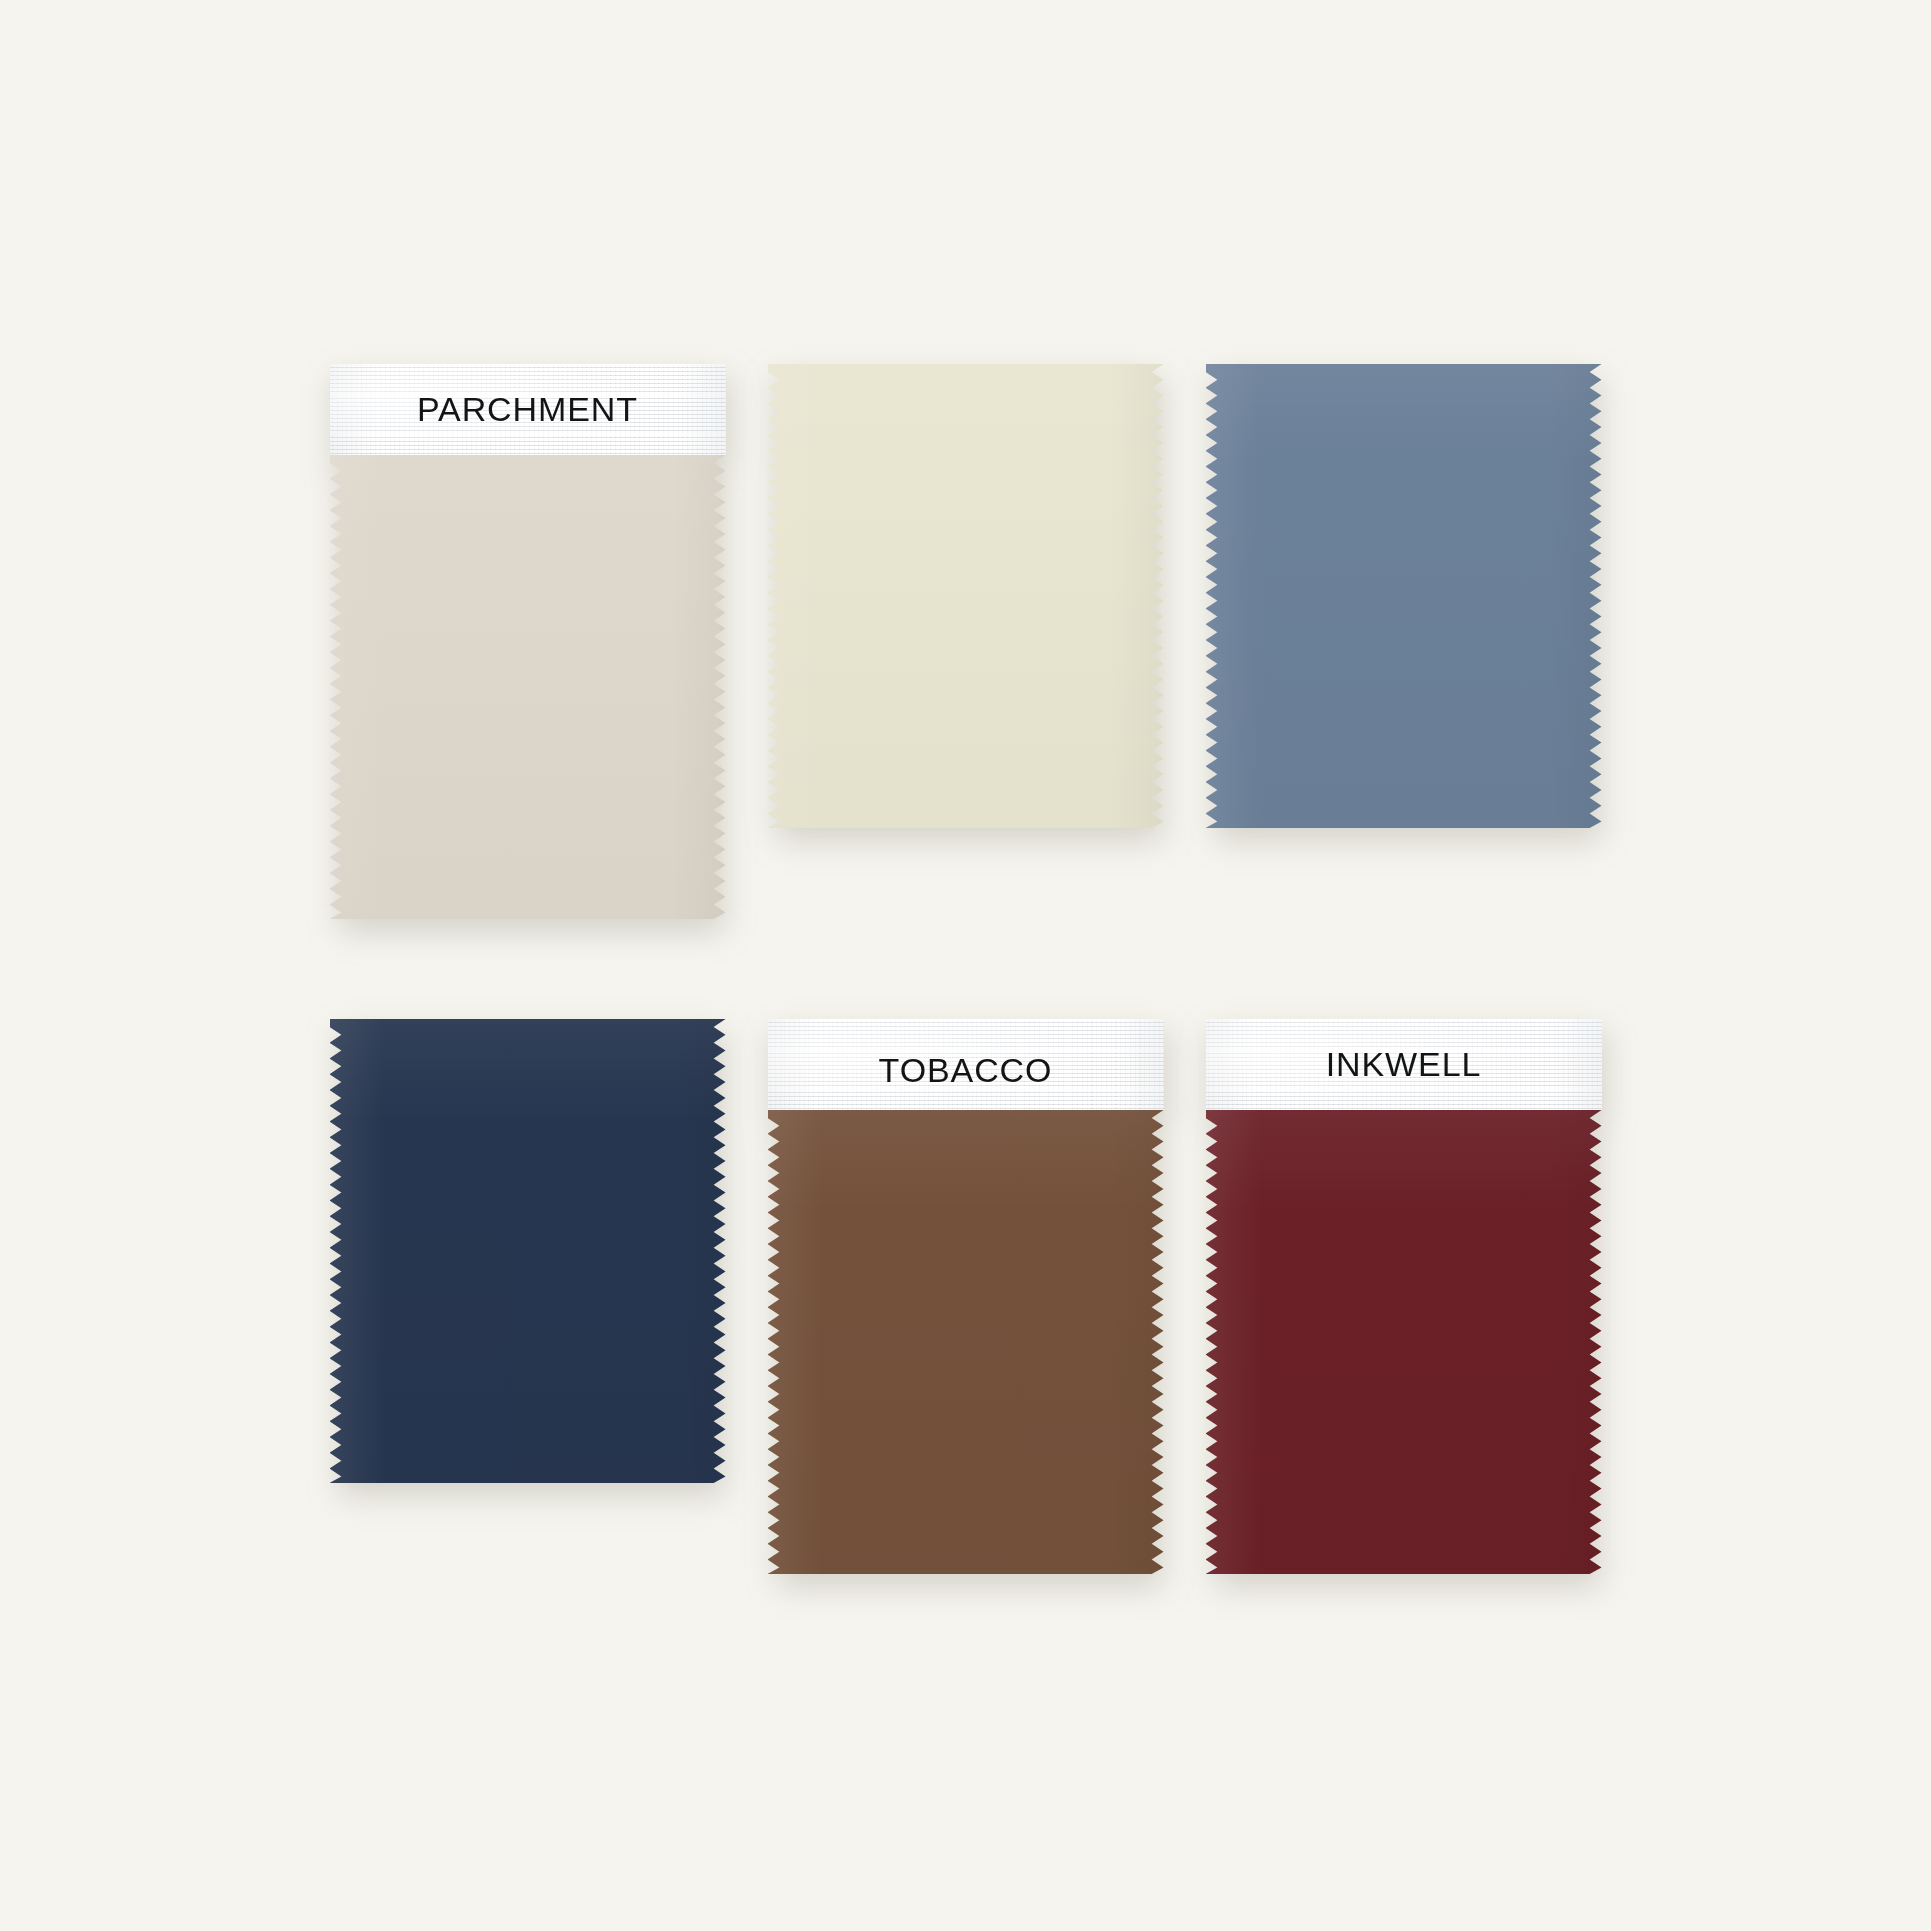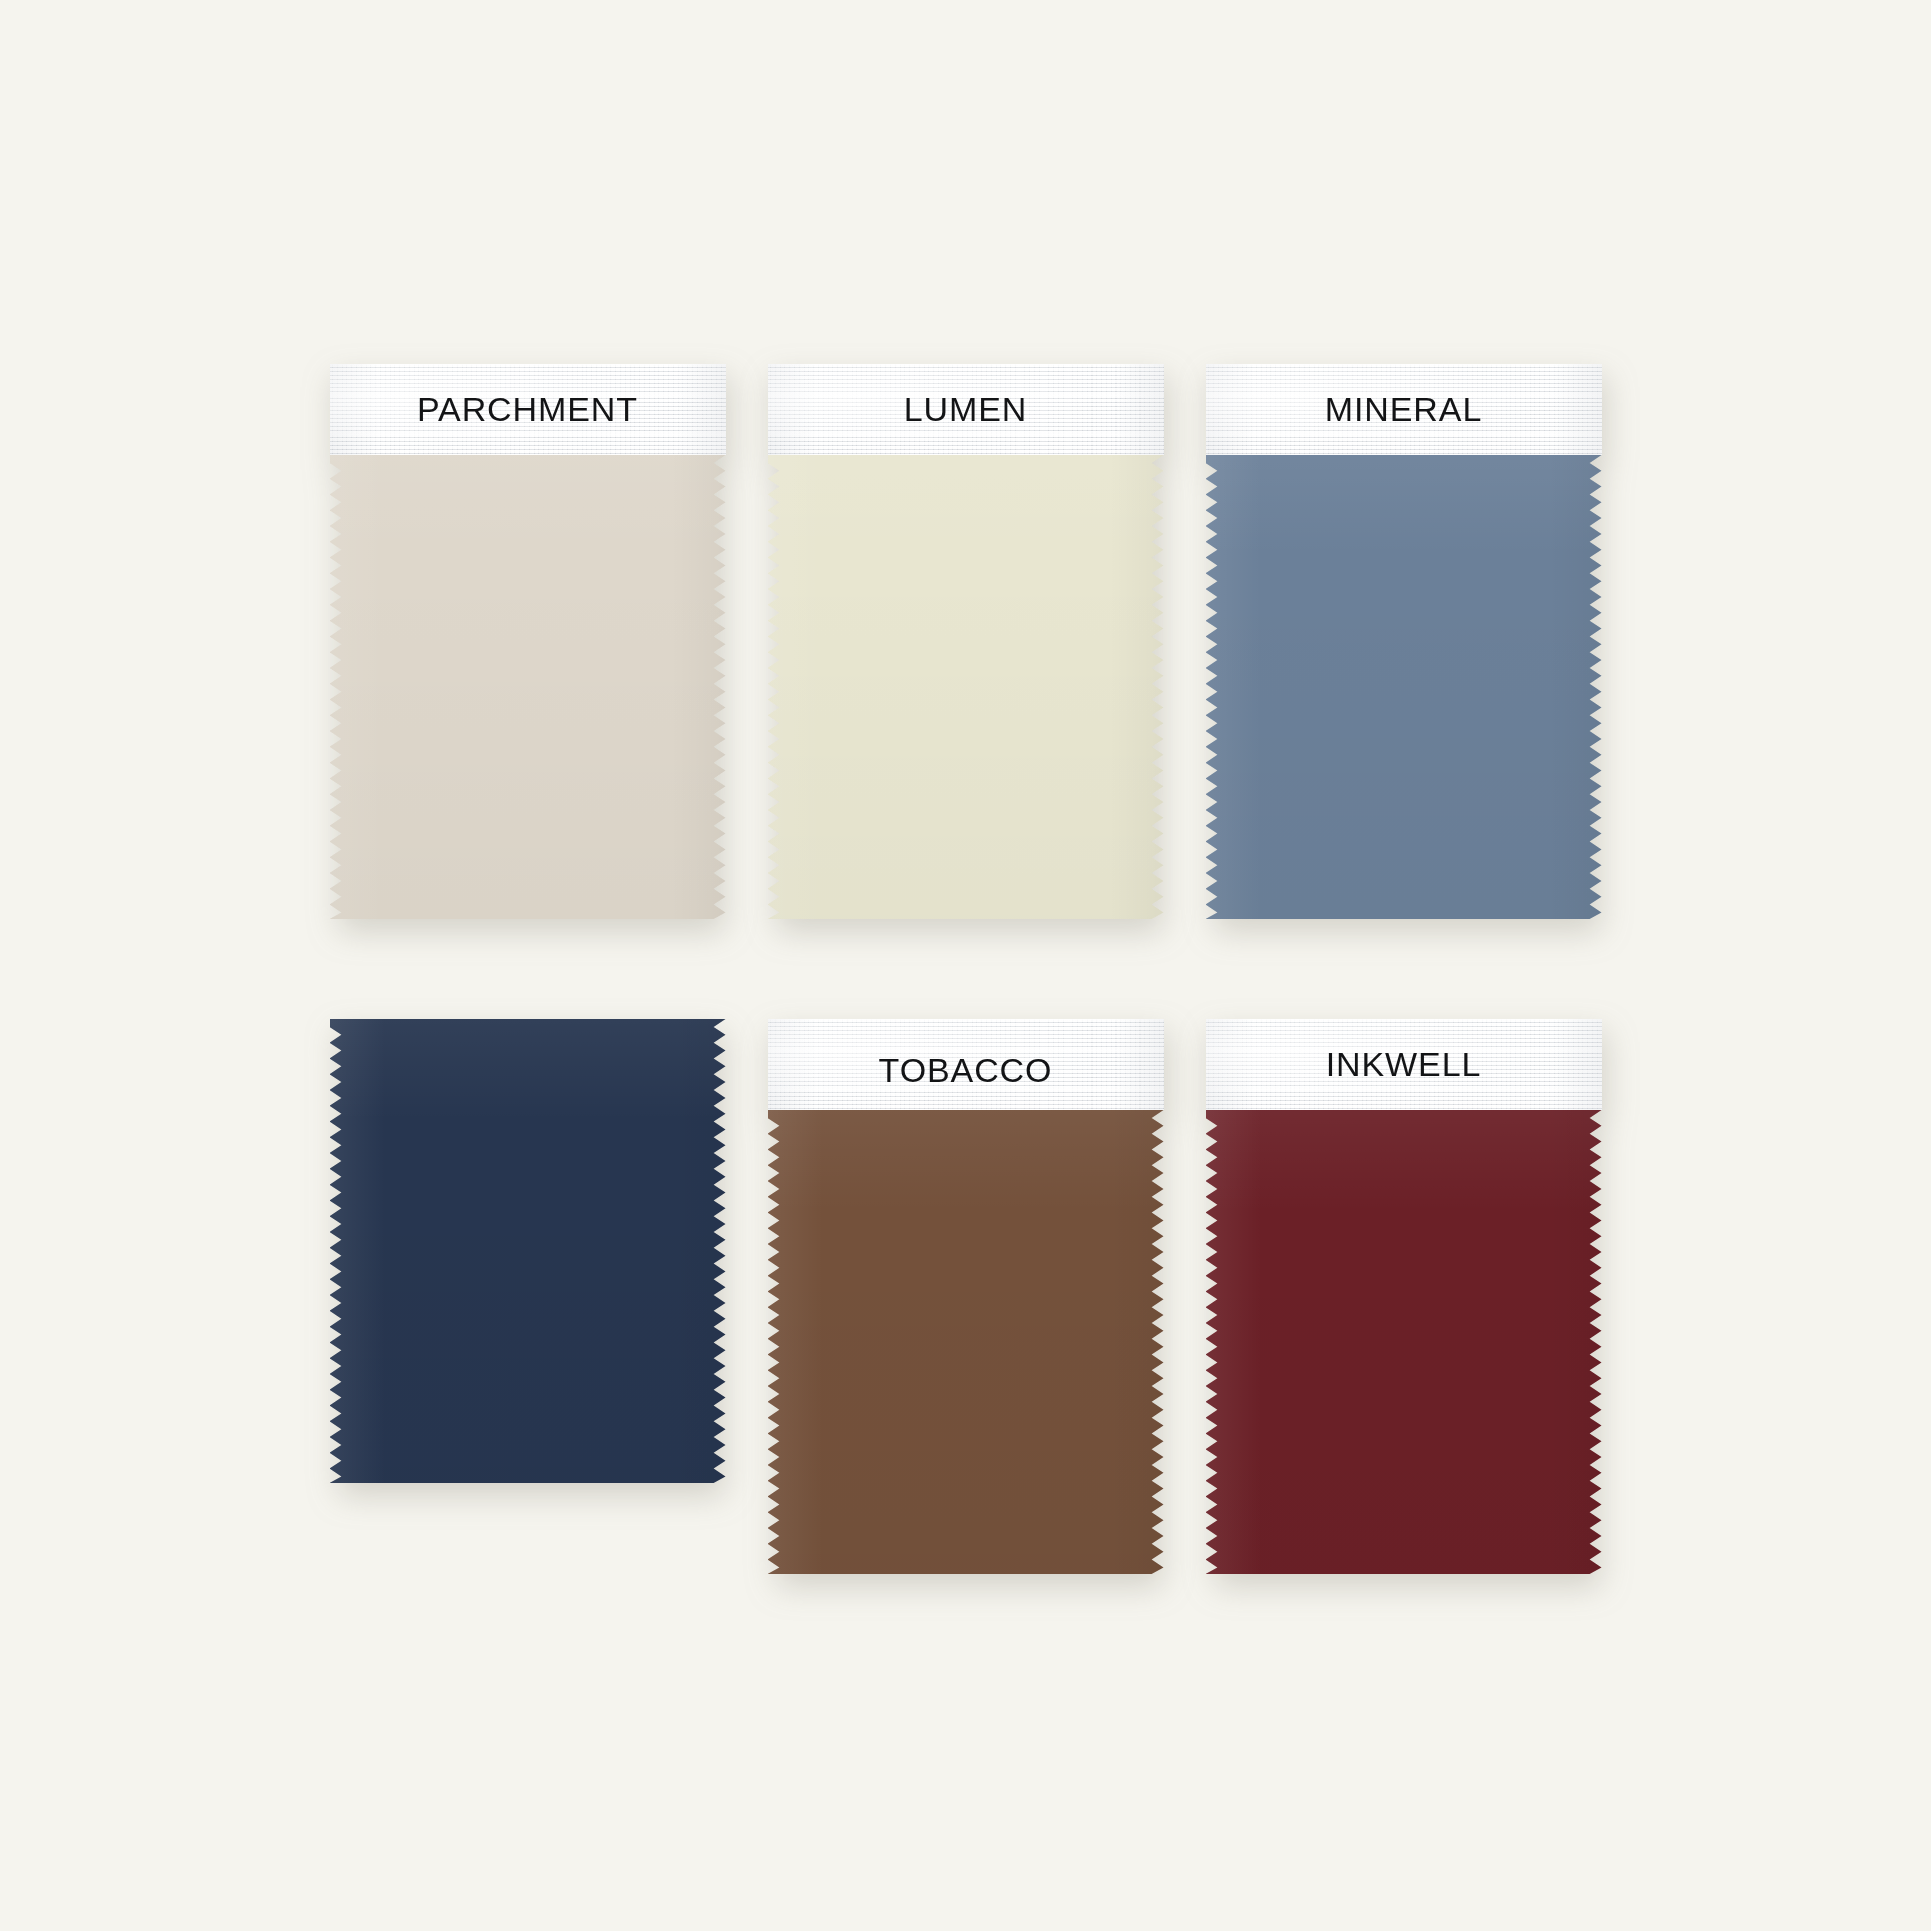--- a/index.html
+++ b/index.html
@@ -193,32 +193,26 @@
     <div class="swatch-card">
       <div class="swatch-header">
         <span class="swatch-name" style="color: rgb(19, 20, 22);">PARCHMENT</span>
       </div>
       <div class="swatch-body-wrap">
         <div class="swatch-body" style="background-color: rgb(222, 215, 203);"></div>
       </div>
     </div>
 
     <div class="swatch-card">
-      <div class="swatch-header">
-        <span class="swatch-name" style="color: rgb(19, 20, 22);">LUMEN</span>
-      </div>
       <div class="swatch-body-wrap">
         <div class="swatch-body" style="background-color: rgb(232, 230, 208);"></div>
       </div>
     </div>
 
     <div class="swatch-card">
-      <div class="swatch-header">
-        <span class="swatch-name" style="color: rgb(19, 20, 22);">MINERAL</span>
-      </div>
       <div class="swatch-body-wrap">
         <div class="swatch-body" style="background-color: rgb(107, 128, 153);"></div>
       </div>
     </div>
 
     <div class="swatch-card">
       <div class="swatch-body-wrap">
         <div class="swatch-body" style="background-color: rgb(39, 54, 80);"></div>
       </div>
     </div>

